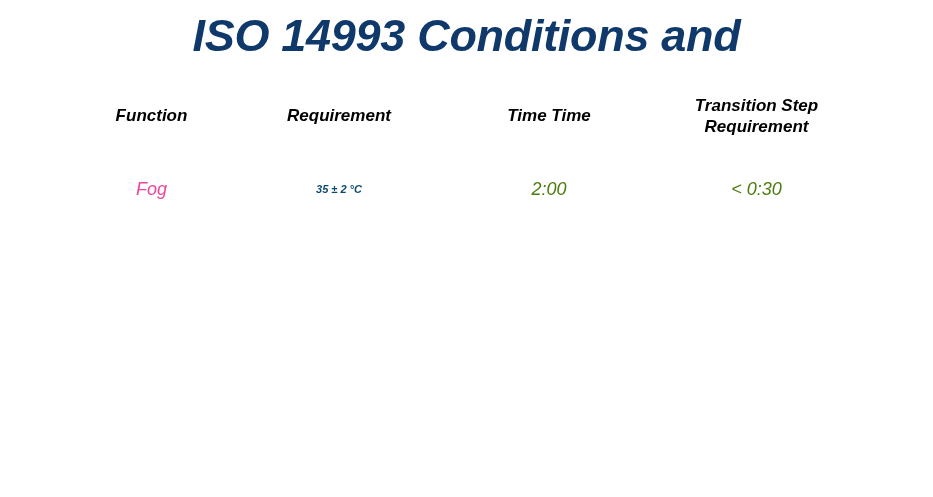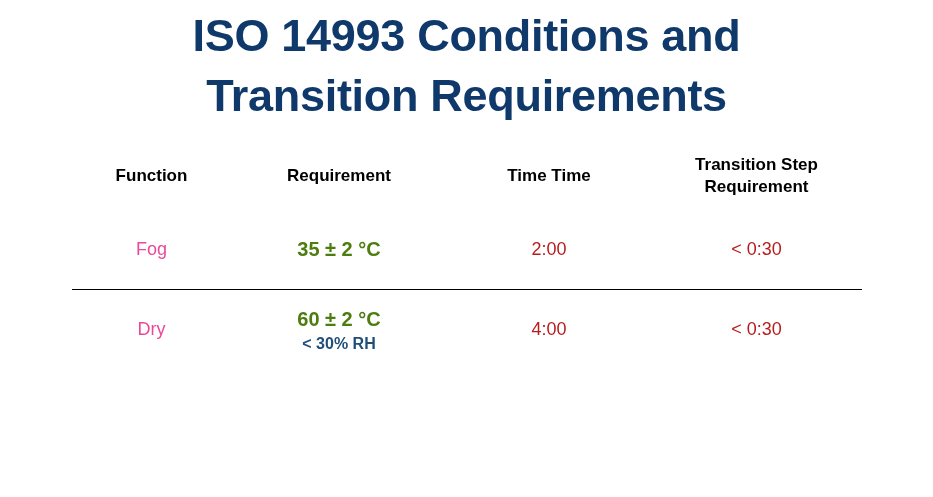--- a/index.html
+++ b/index.html
@@ -11,20 +11,21 @@
     height: 497px;
     background: #ffffff;
     font-family: "Liberation Sans", sans-serif;
     overflow: hidden;
   }
   .slide {
     position: relative;
     width: 933px;
     height: 497px;
     box-sizing: border-box;
+    font-style: italic;
   }
   .title {
     text-align: center;
     color: #10396B;
     font-size: 45px;
     font-weight: bold;
     line-height: 1.33;
     letter-spacing: -0.3px;
     padding-top: 6px;
     margin: 0;
@@ -61,50 +62,49 @@
     height: 80px;
   }
   tbody tr + tr td {
     border-top: 1.5px solid #000000;
   }
   .func {
     font-size: 18px;
     color: #ec4899;
   }
   .temp-main {
-    font-size: 20px;
+    font-size: 11px;
     font-weight: bold;
-    color: #4d7c0f;
+    color: #0c4a6e;
     line-height: 1.35;
   }
   .temp-sub {
     font-size: 16px;
     font-weight: bold;
     color: #1F4E79;
     line-height: 1.35;
   }
   .plain {
     font-size: 18px;
-    color: #b91c1c;
+    color: #4d7c0f;
   }
   .cell-stack {
     display: flex;
     flex-direction: column;
     align-items: center;
     justify-content: center;
   }
 </style>
 </head>
 <body>
 
 <div class="slide">
 
   <h1 class="title">
     <span class="title-line">ISO 14993 Conditions and</span>
-    <span class="title-line">Transition Requirements</span>
   </h1>
 
   <table class="conditions">
     <colgroup>
       <col class="c1">
       <col class="c2">
       <col class="c3">
       <col class="c4">
     </colgroup>
     <thead>
@@ -123,27 +123,16 @@
         <td class="func">Fog</td>
         <td>
           <div class="cell-stack">
             <span class="temp-main">35 ± 2 °C</span>
             <span class="temp-sub"></span>
           </div>
         </td>
         <td class="plain">2:00</td>
         <td class="plain">&lt; 0:30</td>
       </tr>
-      <tr>
-        <td class="func">Dry</td>
-        <td>
-          <div class="cell-stack">
-            <span class="temp-main">60 ± 2 °C</span>
-            <span class="temp-sub">&lt; 30% RH</span>
-          </div>
-        </td>
-        <td class="plain">4:00</td>
-        <td class="plain">&lt; 0:30</td>
-      </tr>
     </tbody>
   </table>
 
 </div>
 
 </body></html>

